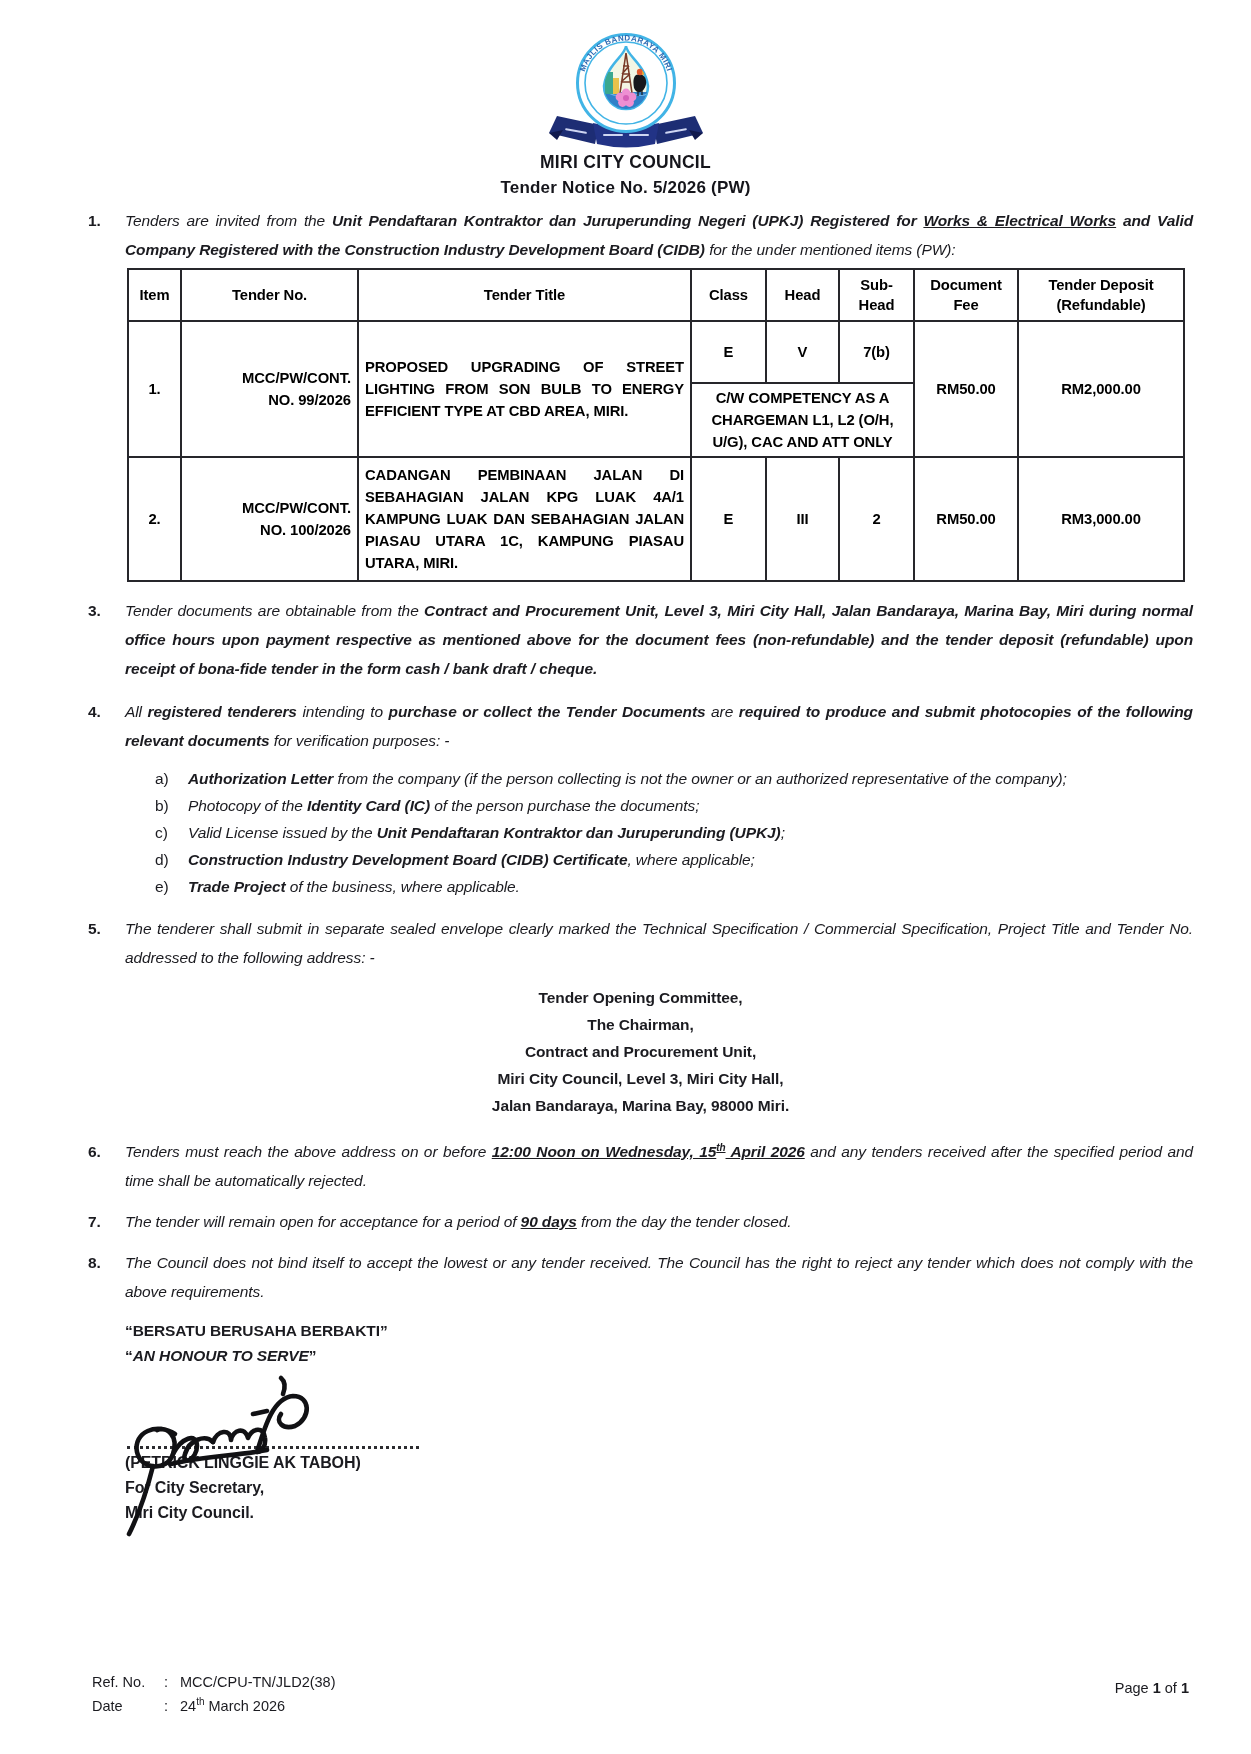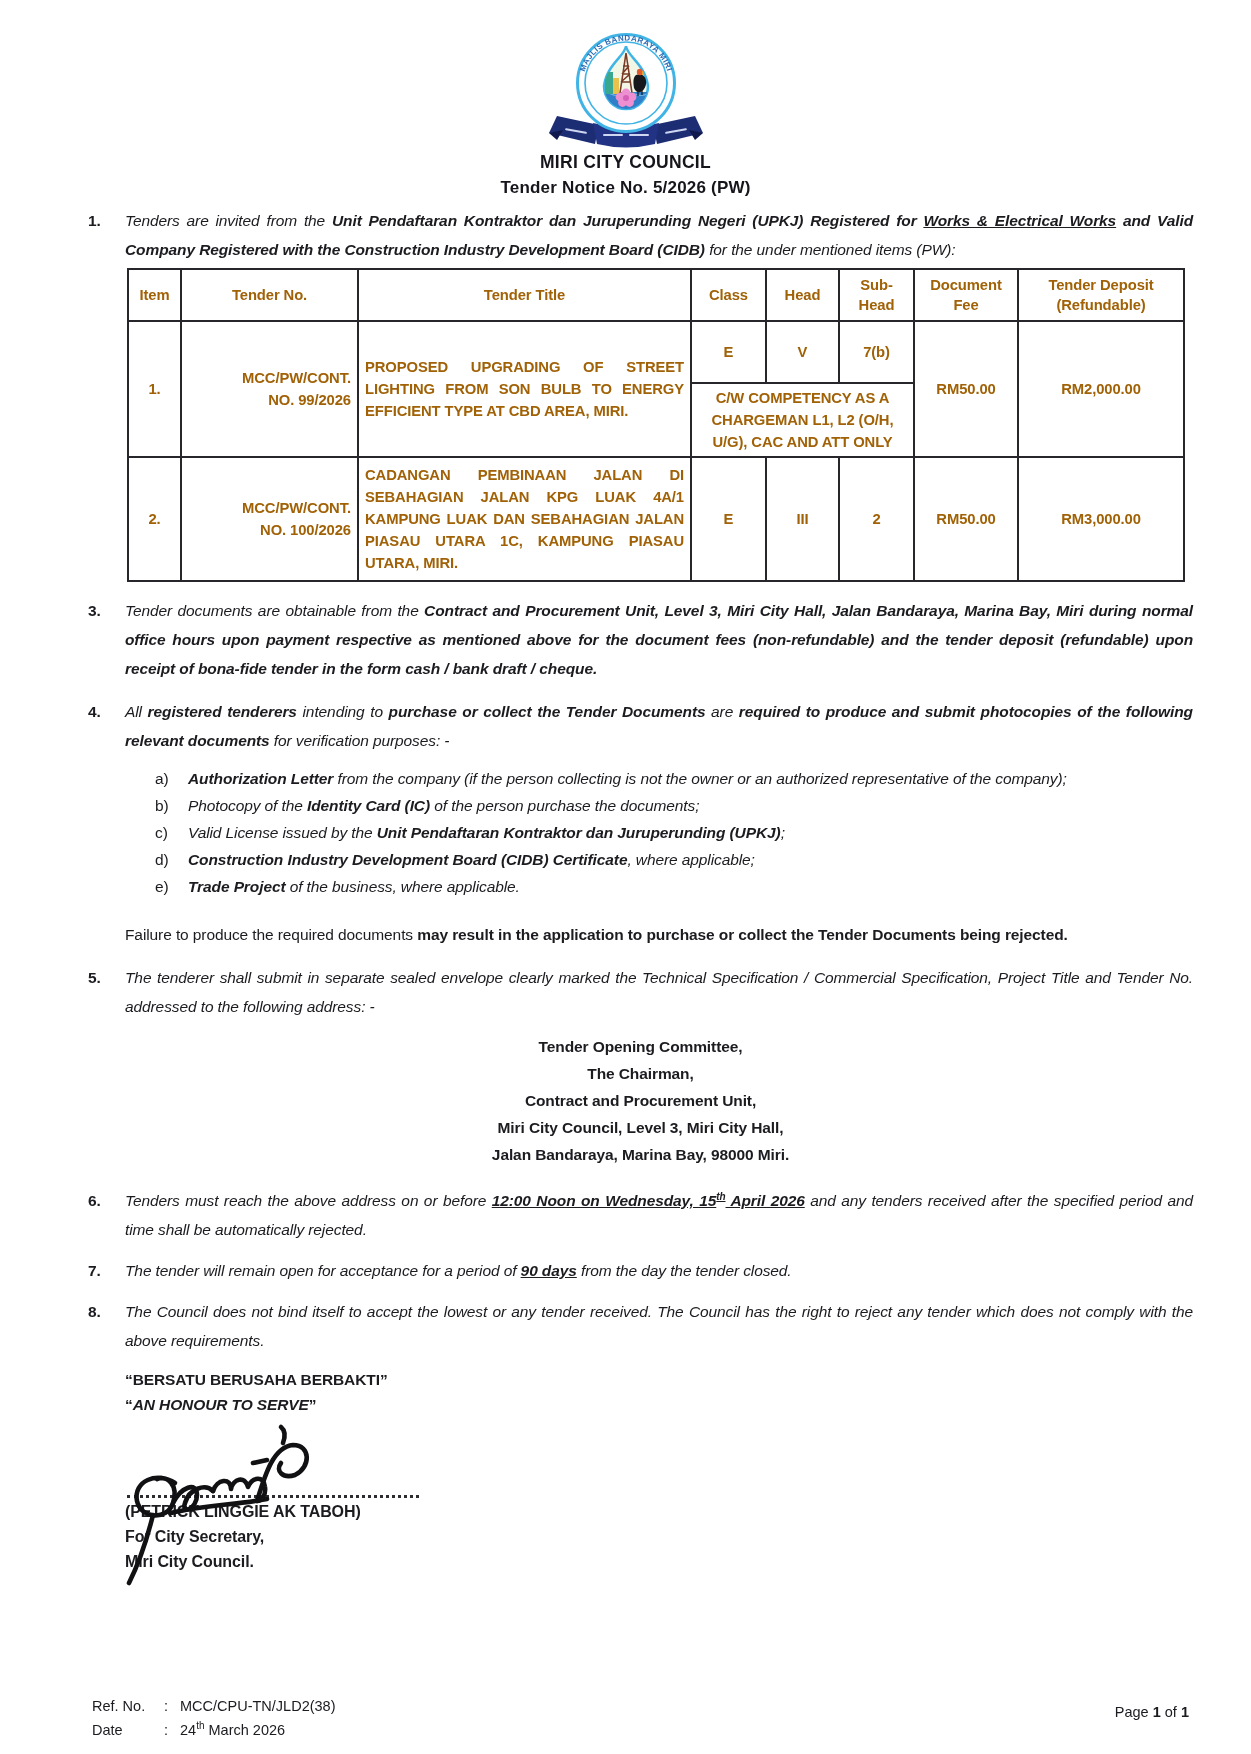--- a/index.html
+++ b/index.html
@@ -19,40 +19,40 @@
   .section{display:flex;}
   .sec-no{width:37px;flex:none;font-weight:700;}
   .sec-body{flex:1;text-align:justify;font-style:italic;}
   .b{font-weight:700;}
   .u{text-decoration:underline;}
   .i{font-style:italic;}
   sup{font-size:10px;line-height:0;vertical-align:super;}
   
   .tender-table{
     border-collapse:collapse;table-layout:fixed;width:1056px;margin:4px 0 0 39px;
-    font-size:14.8px;font-weight:700;text-align:center;line-height:22px;color:#a16207;
+    font-size:14.8px;font-weight:700;text-align:center;line-height:22px;color:#000000;
   }
   .tender-table td,.tender-table th{border:2px solid #26262b;padding:3px 6px;vertical-align:middle;}
   .tender-table th{font-weight:700;white-space:pre-line;line-height:20px;height:44px;}
   .title-cell{text-align:justify;padding:6px 10px;}
   .prewrap{white-space:pre-line;text-align:right;padding-left:12px;}
   .r1a td{height:54px;}
   .competency{line-height:22px;padding:6px 4px;}
   .r2 td{height:116px;}
   
   .address{text-align:center;font-weight:700;font-size:15.5px;line-height:27px;margin-top:12px;}
   
   .motto{margin:12px 0 0 37px;font-weight:700;font-size:15.5px;line-height:25px;}
   .sig-block{position:relative;margin:4px 0 0 37px;padding-top:78px;}
   .sig-svg{position:absolute;left:-12px;top:2px;z-index:2;pointer-events:none;}
   .dotted-line{position:absolute;left:2px;top:74px;width:292px;border-bottom:3px dotted #2c2c30;}
   .sig-name,.sig-title,.sig-org{font-weight:700;font-size:16px;line-height:25px;}
   
   .footer{
-    position:absolute;left:92px;right:62px;bottom:12px;display:flex;
+    position:absolute;left:92px;right:62px;bottom:36px;display:flex;
     justify-content:space-between;align-items:flex-start;font-size:14.5px;line-height:24px;margin-top:14px;
   }
   .ref-label{display:inline-block;width:72px;}
   .ref-colon{display:inline-block;width:16px;}
   .page-label{margin-top:6px;}
 </style>
 </head>
 <body>
 
 <div class="page">
@@ -201,21 +201,20 @@
       </div>
       <div class="section">
         <div class="sec-no" style="width:33px;font-weight:400">d)</div>
         <div class="sec-body"><span class="b">Construction Industry Development Board (CIDB) Certificate</span><span>, where applicable;</span></div>
       </div>
       <div class="section">
         <div class="sec-no" style="width:33px;font-weight:400">e)</div>
         <div class="sec-body"><span class="b">Trade Project</span><span> of the business, where applicable.</span></div>
       </div>
     </div>
-    <div style="margin:20px 0 0 37px;text-align:justify"><span>Failure to produce the required documents </span><span class="b">may result in the application to purchase or collect the Tender Documents being rejected.</span></div>
 
     <div class="section" style="margin-top:14px">
       <div class="sec-no">5.</div>
       <div class="sec-body"><span>The tenderer shall submit in separate sealed envelope clearly marked the Technical Specification / Commercial Specification, Project Title and Tender No. addressed to the following address: -</span></div>
     </div>
     <div class="address">
       <div>Tender Opening Committee,</div>
       <div>The Chairman,</div>
       <div>Contract and Procurement Unit,</div>
       <div>Miri City Council, Level 3, Miri City Hall,</div>

